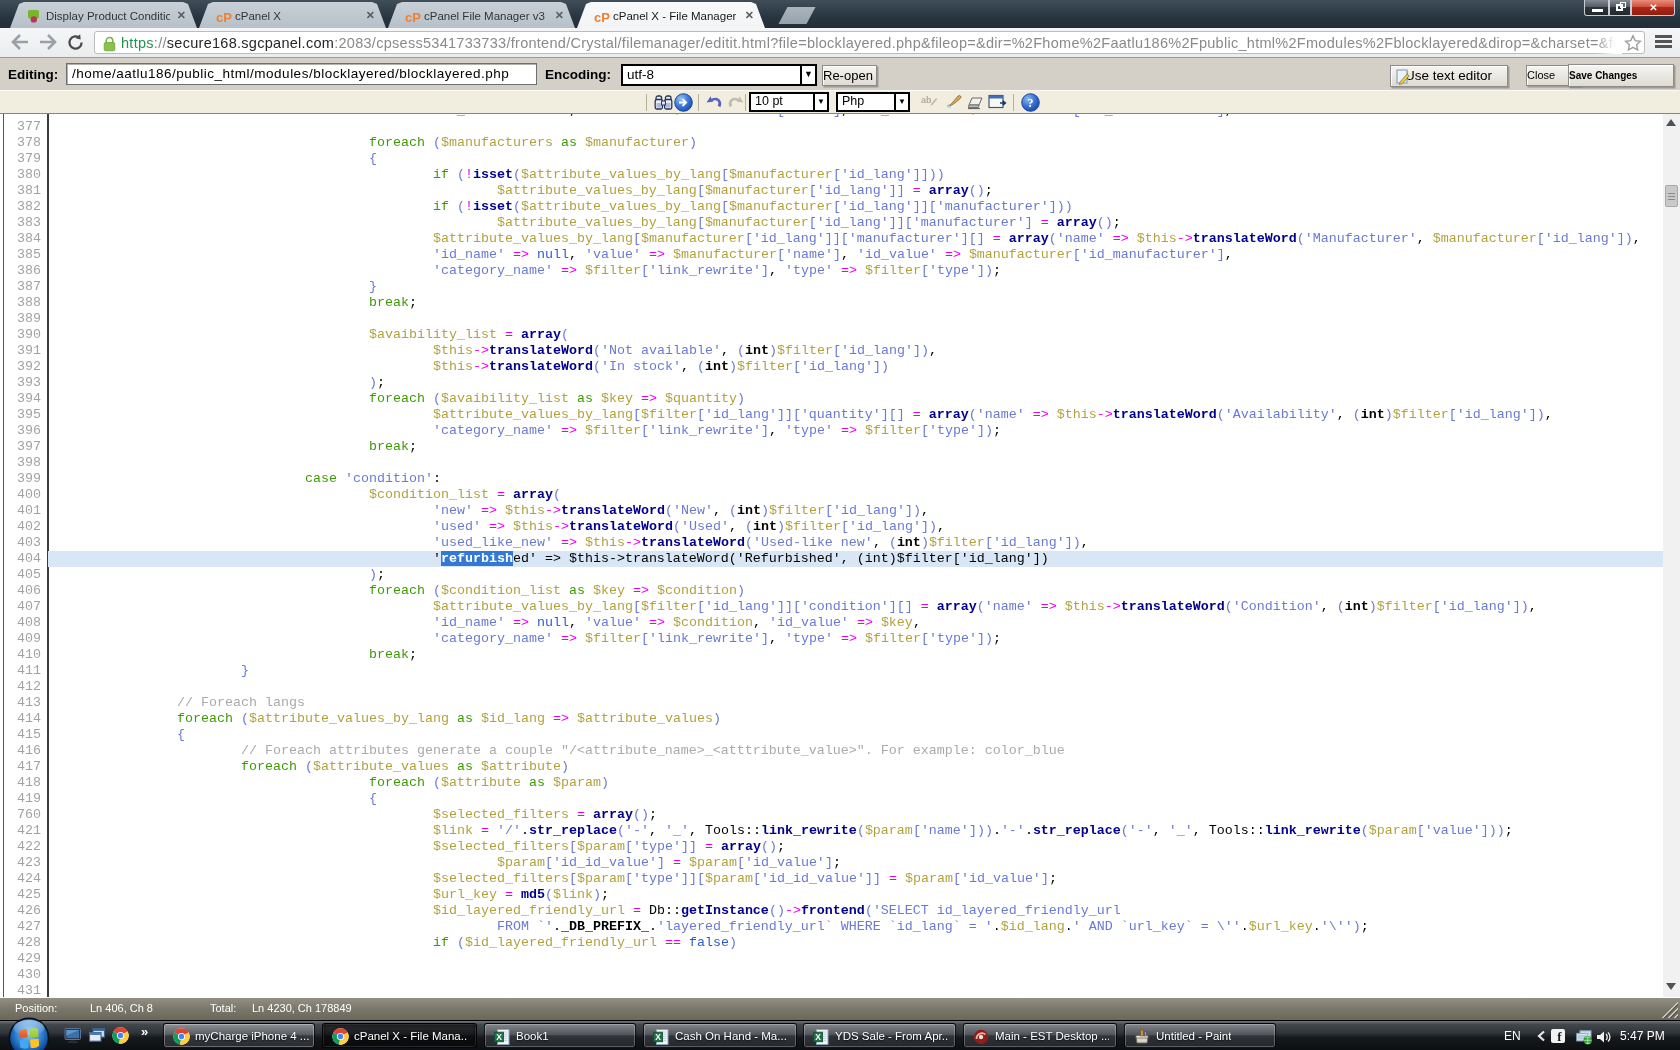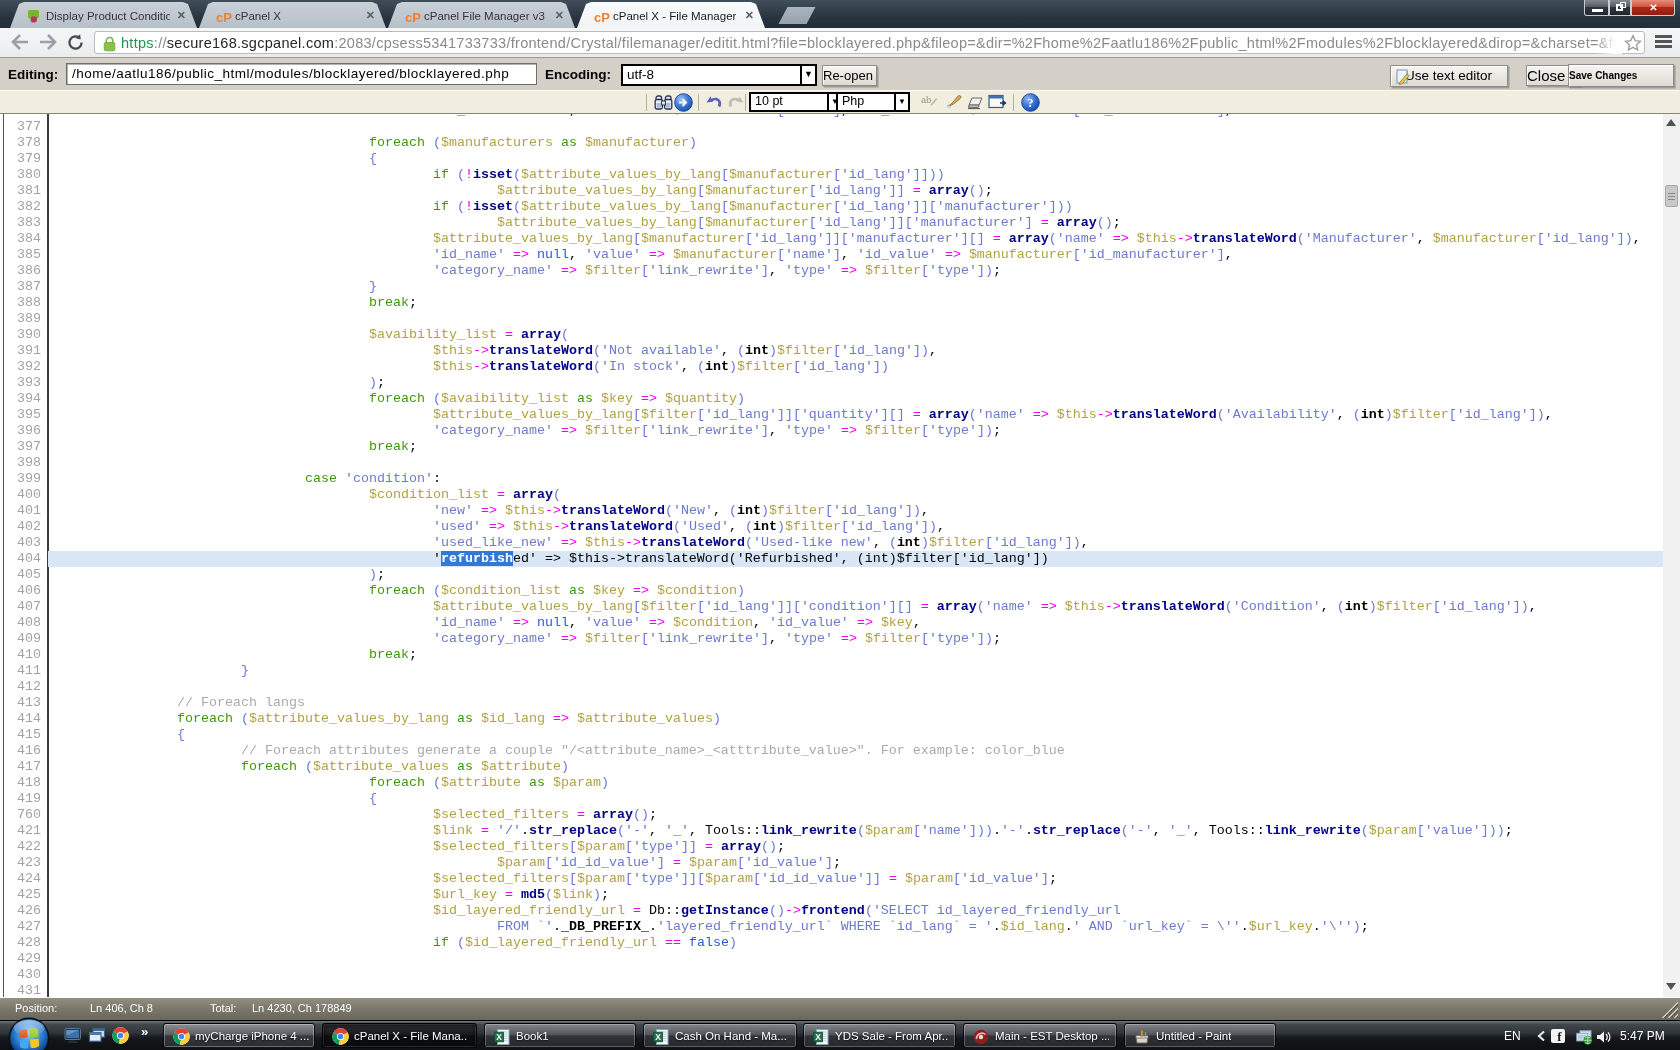--- a/index.html
+++ b/index.html
@@ -152,21 +152,21 @@
 <div id="editbar">
   <span class="lbl" style="left:8px">Editing:</span>
   <div id="fpath">/home/aatlu186/public_html/modules/blocklayered/blocklayered.php</div>
   <span class="lbl" style="left:545px">Encoding:</span>
   <div id="encsel">utf-8<span class="ar">▼</span></div>
   <div class="btn" style="left:822px;top:7px;width:55px;height:21px;font-size:13px;line-height:19px">Re-open</div>
   <div class="btn" style="left:1390px;top:7px;width:118px;height:22px;font-size:13.5px;line-height:20px;padding-left:14px"><span style="position:absolute;left:5px;top:3px"><svg width="15" height="16" viewBox="0 0 15 16">
 <rect x="1" y="1" width="10" height="13" fill="#eaf2fb" stroke="#7c96ad" stroke-width="1"></rect>
 <path d="M4 15 l7-8 2.2 1.8 -7 8 -2.8 .8 Z" fill="#e8c84a" stroke="#8a7420" stroke-width=".7" transform="translate(0,-2)"></path>
 </svg></span>Use text editor</div>
-  <div class="btn" style="left:1526px;top:7px;width:55px;height:21px;font-size:15px;line-height:19px">Close</div>
+  <div class="btn" style="left:1526px;top:7px;width:55px;height:21px;font-size:11px;line-height:19px">Close</div>
   <div class="btn" style="left:1568px;top:6px;width:106px;height:23px;font-size:10px;font-weight:bold;line-height:21px">Save Changes</div>
 </div>
 
 <div id="edtoolbar">
   <span class="sep" style="left:646px"></span>
   <span class="tic" style="left:654px"><svg width="19" height="17" viewBox="0 0 19 17">
 <g fill="#e8edf6" stroke="#2b3552" stroke-width="1.3">
 <rect x="2" y="2" width="5.6" height="4.5" rx="2"></rect>
 <rect x="11.4" y="2" width="5.6" height="4.5" rx="2"></rect>
 <rect x="1.2" y="5.5" width="7.2" height="9.5" rx="1.5"></rect>
@@ -190,21 +190,21 @@
   <span class="sep" style="left:698px"></span>
   <span class="tic" style="left:704px"><svg width="20" height="17" viewBox="0 0 20 17">
 <path d="M6.5 2.2 L8.8 7.8 L2.6 8.6 Z" fill="#5a62c0"></path>
 <path d="M6.2 6.2 C8.6 3.4 13.2 3.0 15.6 5.6 C17.6 7.6 17.8 10.8 16.2 13.2 L13.6 11.6 C14.8 9.9 14.6 8.2 13.4 7.1 C11.9 5.7 9.4 6.0 8.0 7.8 Z" fill="#5a62c0"></path>
 </svg></span>
   <span class="tic" style="left:726px"><svg width="20" height="17" viewBox="0 0 20 17">
 <path d="M13.5 2.2 L11.2 7.8 L17.4 8.6 Z" fill="#bcbcb4"></path>
 <path d="M13.8 6.2 C11.4 3.4 6.8 3.0 4.4 5.6 C2.4 7.6 2.2 10.8 3.8 13.2 L6.4 11.6 C5.2 9.9 5.4 8.2 6.6 7.1 C8.1 5.7 10.6 6.0 12.0 7.8 Z" fill="#bcbcb4"></path>
 </svg></span>
   <span class="sep" style="left:745px"></span>
-  <div class="tsel" style="left:749px;width:94px">10 pt<span class="ar">▼</span></div>
+  <div class="tsel" style="left:749px;width:80px">10 pt<span class="ar">▼</span></div>
   <div class="tsel" style="left:836px;width:74px">Php<span class="ar">▼</span></div>
   <span class="tic" style="left:920px"><svg width="19" height="16" viewBox="0 0 19 16">
 <text x="1" y="9" font-family="Liberation Sans" font-size="9" font-weight="bold" fill="#b0ab99">ab</text>
 <path d="M11 10 l5-6 1.4 1 -5 6 -2 .6 Z" fill="#c0bba9"></path>
 </svg></span>
   <span class="tic" style="left:944px;top:2px"><svg width="20" height="17" viewBox="0 0 20 17">
 <path d="M3 13 q4-1 6-4 l5-6 q1.4-1 2.6 0 q1 1.2-.2 2.4 l-6 5 q-2.6 2.4-7.4 2.6 Z" fill="#d8a760" stroke="#8a6a30" stroke-width=".8"></path>
 <path d="M3.2 13.2 q2.2 .2 3.4 1.4" stroke="#b0d4f0" stroke-width="2.2" fill="none"></path>
 </svg></span>
   <span class="tic" style="left:966px;top:4px"><svg width="19" height="15" viewBox="0 0 19 15">

